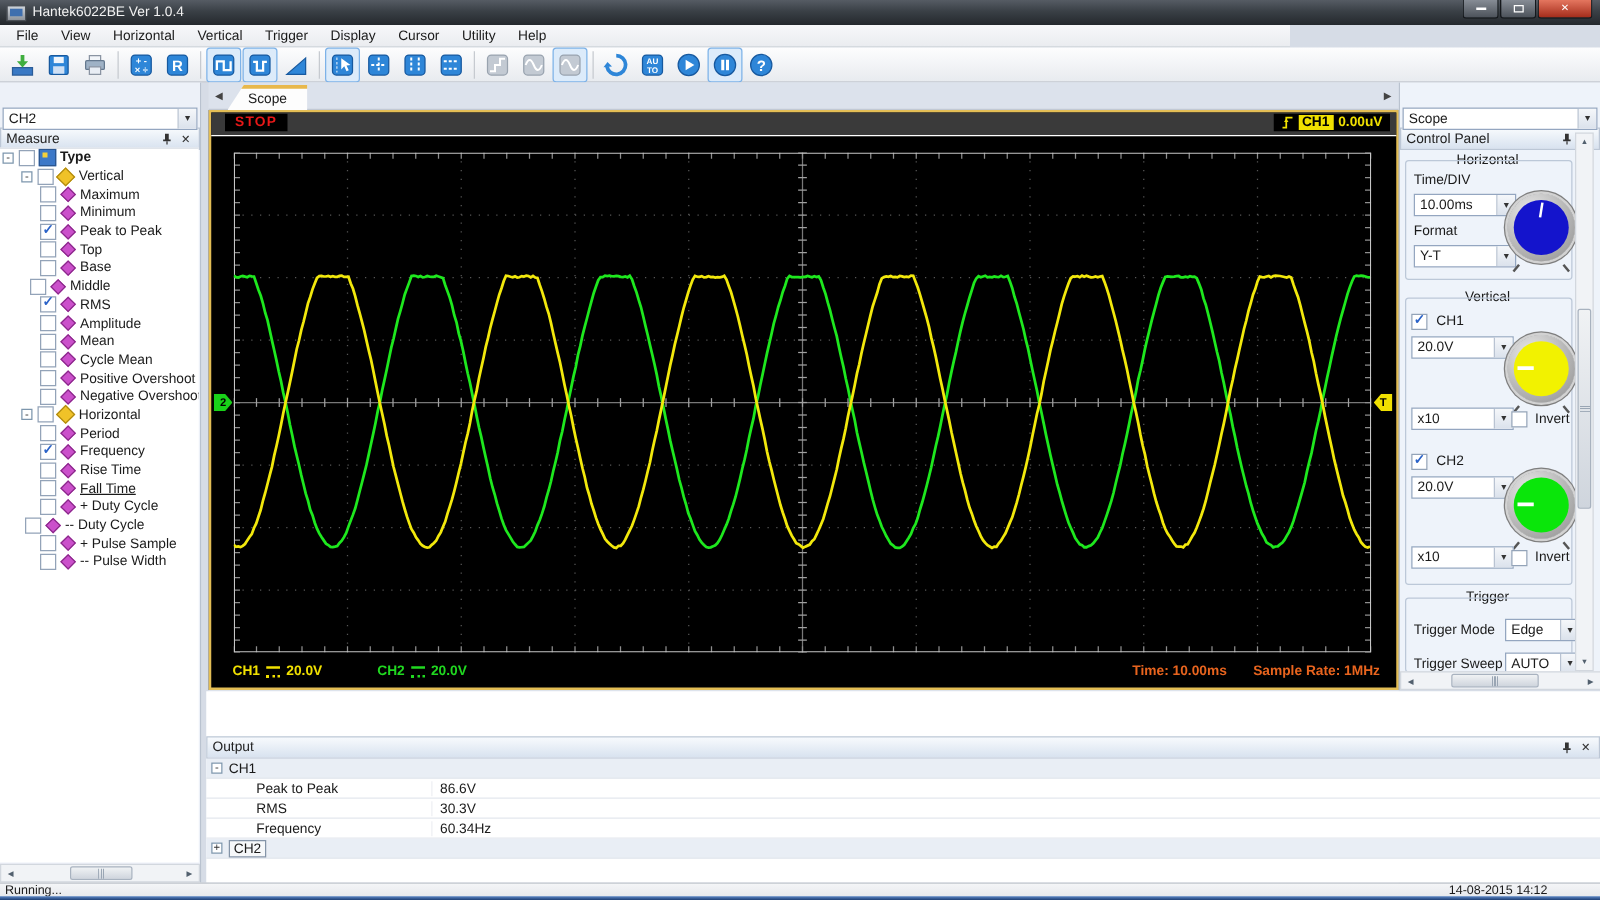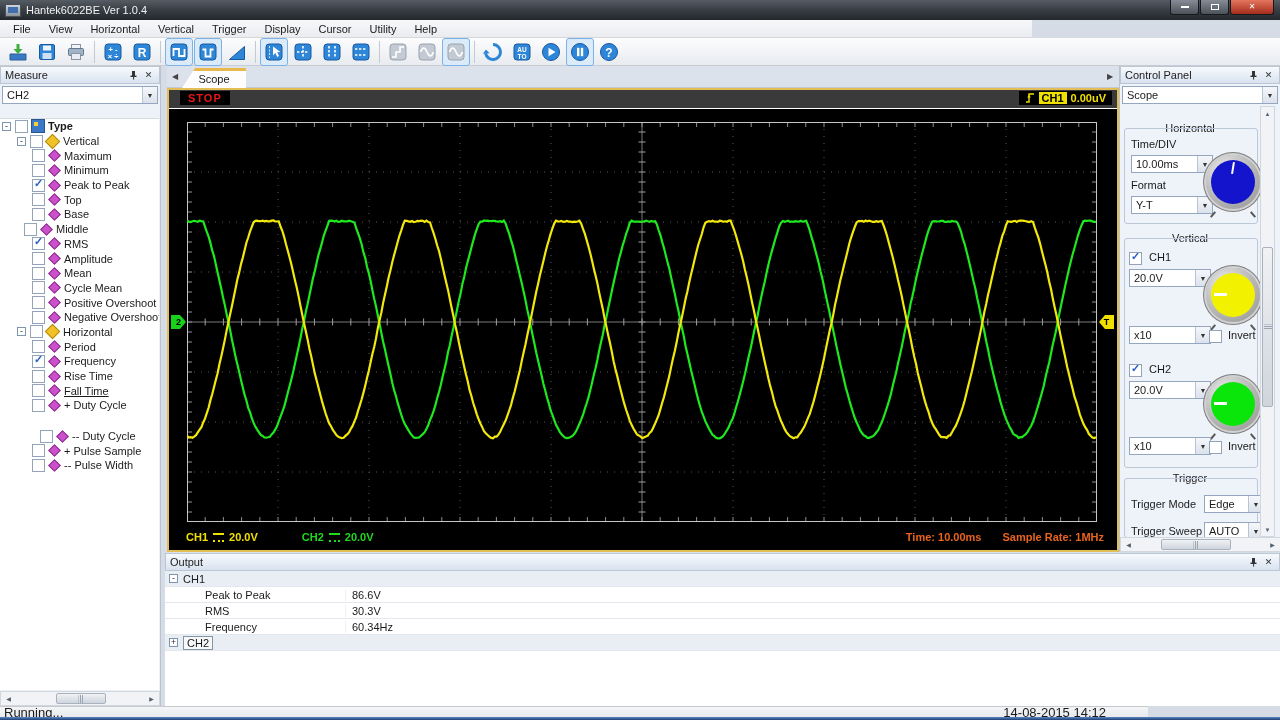--- a/index.html
+++ b/index.html
@@ -26,21 +26,21 @@
 
   
   #toolbar{position:absolute;left:0;top:38px;width:1280px;height:28px;background:linear-gradient(#fdfdfe,#e8ebef);
     border-bottom:1px solid #c9ccd2;display:flex;align-items:center;padding-left:4px;box-sizing:border-box;}
   .tbtn{width:26px;height:26px;display:flex;align-items:center;justify-content:center;border:1px solid transparent;border-radius:3px;margin-right:1px;}
   .tbtn.active{border-color:#7db2e8;background:#dcebfa;}
   .tsep{width:1px;height:22px;background:#c6cad0;margin:0 4px 0 3px;}
 
   
   .dock-header{height:18px;background:linear-gradient(#f7fafd,#d8e2ef);border:1px solid #bcc7d6;box-sizing:border-box;
-    display:flex;align-items:center;padding:0 4px;color:#222;}
+    display:flex;align-items:center;padding:0 4px;color:#222;margin-top:36px;}
   .dock-header .spacer{flex:1;}
   .hdr-icon{width:13px;height:13px;display:flex;align-items:center;justify-content:center;color:#333;font-size:9px;margin-left:3px;}
   .combo{position:absolute;height:18px;background:#fff;border:1px solid #94a6c0;box-sizing:border-box;
     display:flex;align-items:center;padding-left:4px;overflow:hidden;}
   .combo-val{flex:1;white-space:nowrap;}
   .combo-arrow{width:14px;height:100%;display:flex;align-items:center;justify-content:center;
     background:linear-gradient(#f5f7fa,#dbe2ec);border-left:1px solid #b9c3d2;font-size:7px;color:#333;flex:none;}
   .cb{width:13px;height:13px;background:#fff;border:1px solid #93a3b8;box-sizing:border-box;position:relative;display:inline-block;vertical-align:middle;}
   .cb.checked::after{content:"✓";position:absolute;left:1px;top:-3px;font-size:11px;font-weight:bold;color:#2a62c8;}
 
@@ -112,22 +112,22 @@
   #output-dock{position:absolute;left:165px;top:553px;width:1115px;height:153px;background:#fff;}
   #output-rows .orow{height:15px;display:flex;align-items:center;border-bottom:1px solid #e4e8ee;}
   .orow.group-row{background:#e9eef5;}
   .o-expand{width:9px;height:9px;border:1px solid #7d96ad;background:#fff;box-sizing:border-box;font-size:9px;line-height:6px;text-align:center;color:#333;margin:0 5px 0 4px;flex:none;}
   .o-glabel{font-weight:normal;}
   .o-glabel.focus{border:1px solid #8494a8;padding:0 3px;background:#f6f8fa;}
   .o-label{margin-left:40px;width:140px;flex:none;}
   .o-value{border-left:1px solid #eef0f4;padding-left:6px;}
 
   
-  #statusbar{position:absolute;left:0;top:706px;width:1148px;height:11px;background:linear-gradient(#f4f5f7,#e6e8ec);
-    border-top:1px solid #c6cad0;font-size:13px;line-height:11px;}
+  #statusbar{position:absolute;left:0;top:706px;width:1280px;height:11px;background:linear-gradient(#f4f5f7,#e6e8ec);
+    border-top:1px solid #c6cad0;font-size:10px;line-height:11px;}
   #status-text{position:absolute;left:4px;top:0;}
   #status-datetime{position:absolute;right:42px;top:0;}
   #taskbar-sliver{position:absolute;left:0;top:717px;width:1280px;height:3px;background:linear-gradient(#5b86c4,#1e3f75);}
 </style>
 </head>
 <body>
 
 <div id="titlebar">
   <span id="app-icon"></span>
   <span>Hantek6022BE Ver 1.0.4</span>
@@ -401,21 +401,21 @@
       <div class="trow" style="padding-left: 32px; text-decoration: underline;">
         <span class="cb tree-cb"></span>
         <span class="diamond"></span>
         <span>Fall Time</span>
       </div>
       <div class="trow" style="padding-left: 32px;">
         <span class="cb tree-cb"></span>
         <span class="diamond"></span>
         <span>+ Duty Cycle</span>
       </div>
-      <div class="trow" style="padding-left: 40px; margin-top: 16px;">
+      <div class="trow" style="padding-left: 20px;">
         <span class="cb tree-cb"></span>
         <span class="diamond"></span>
         <span>-- Duty Cycle</span>
       </div>
       <div class="trow" style="padding-left: 32px;">
         <span class="cb tree-cb"></span>
         <span class="diamond"></span>
         <span>+ Pulse Sample</span>
       </div>
       <div class="trow" style="padding-left: 32px;">

